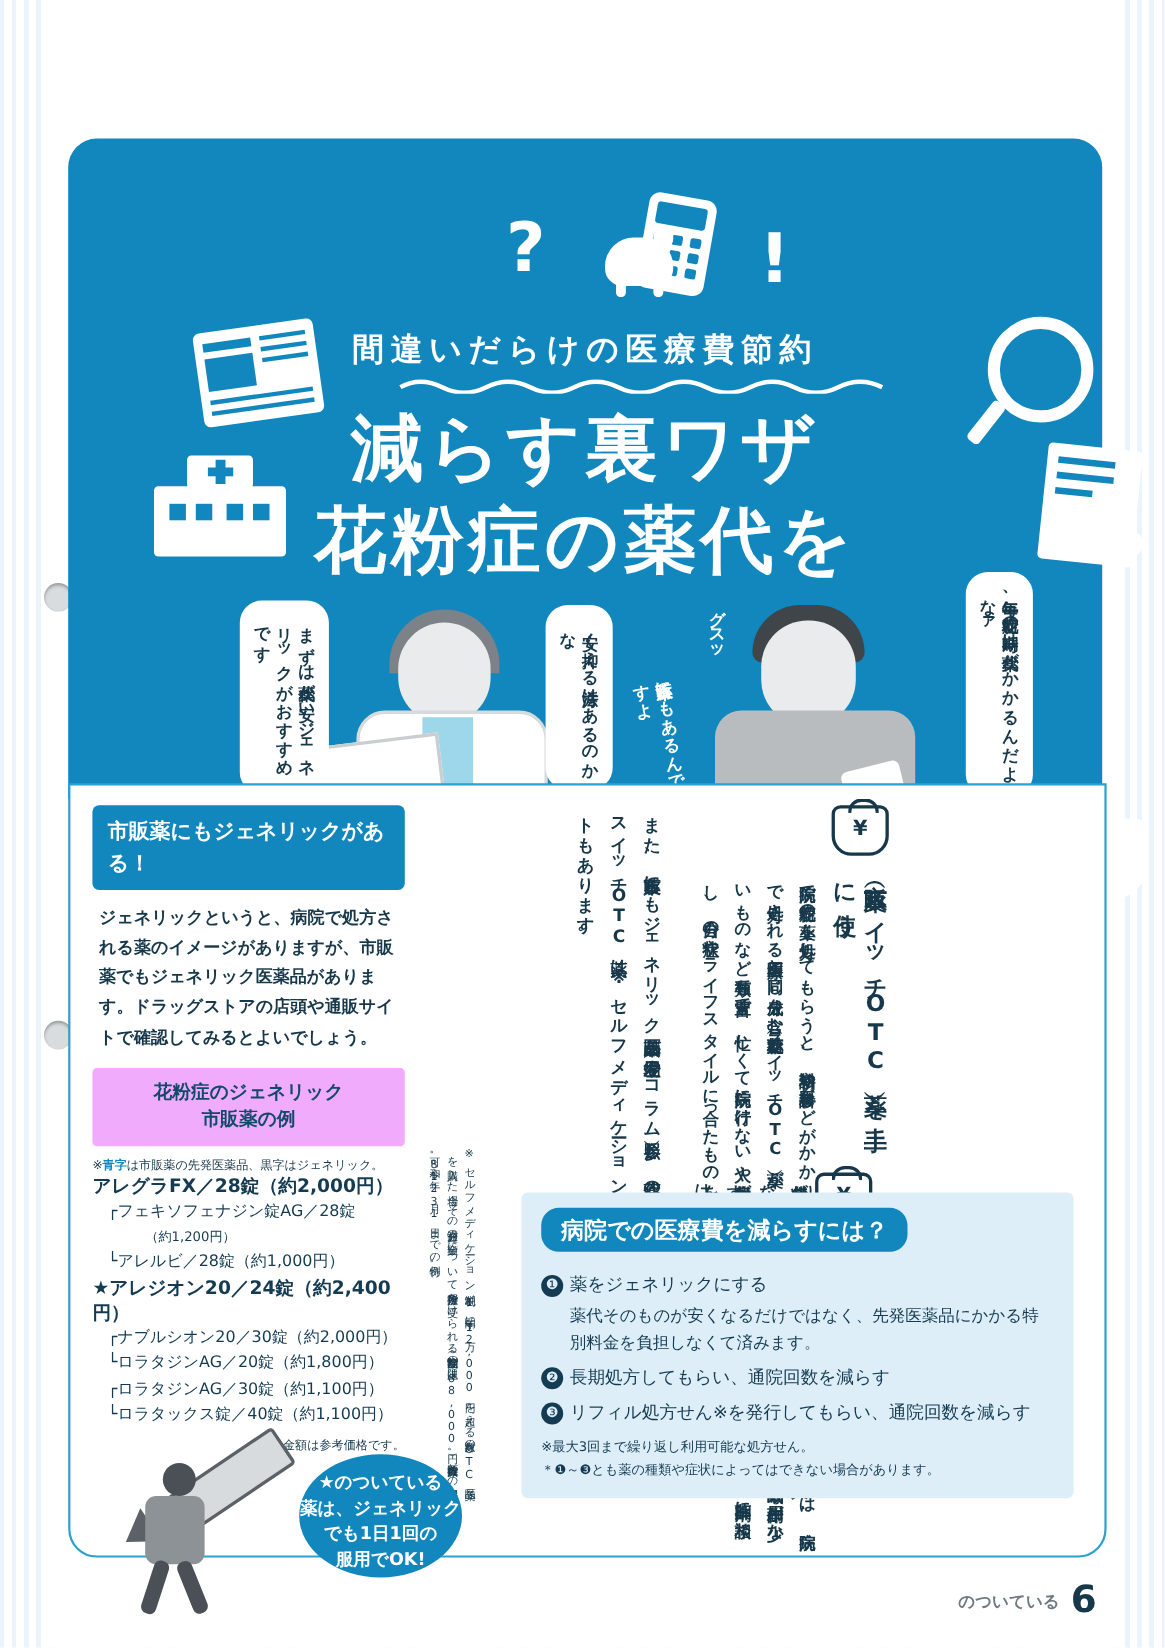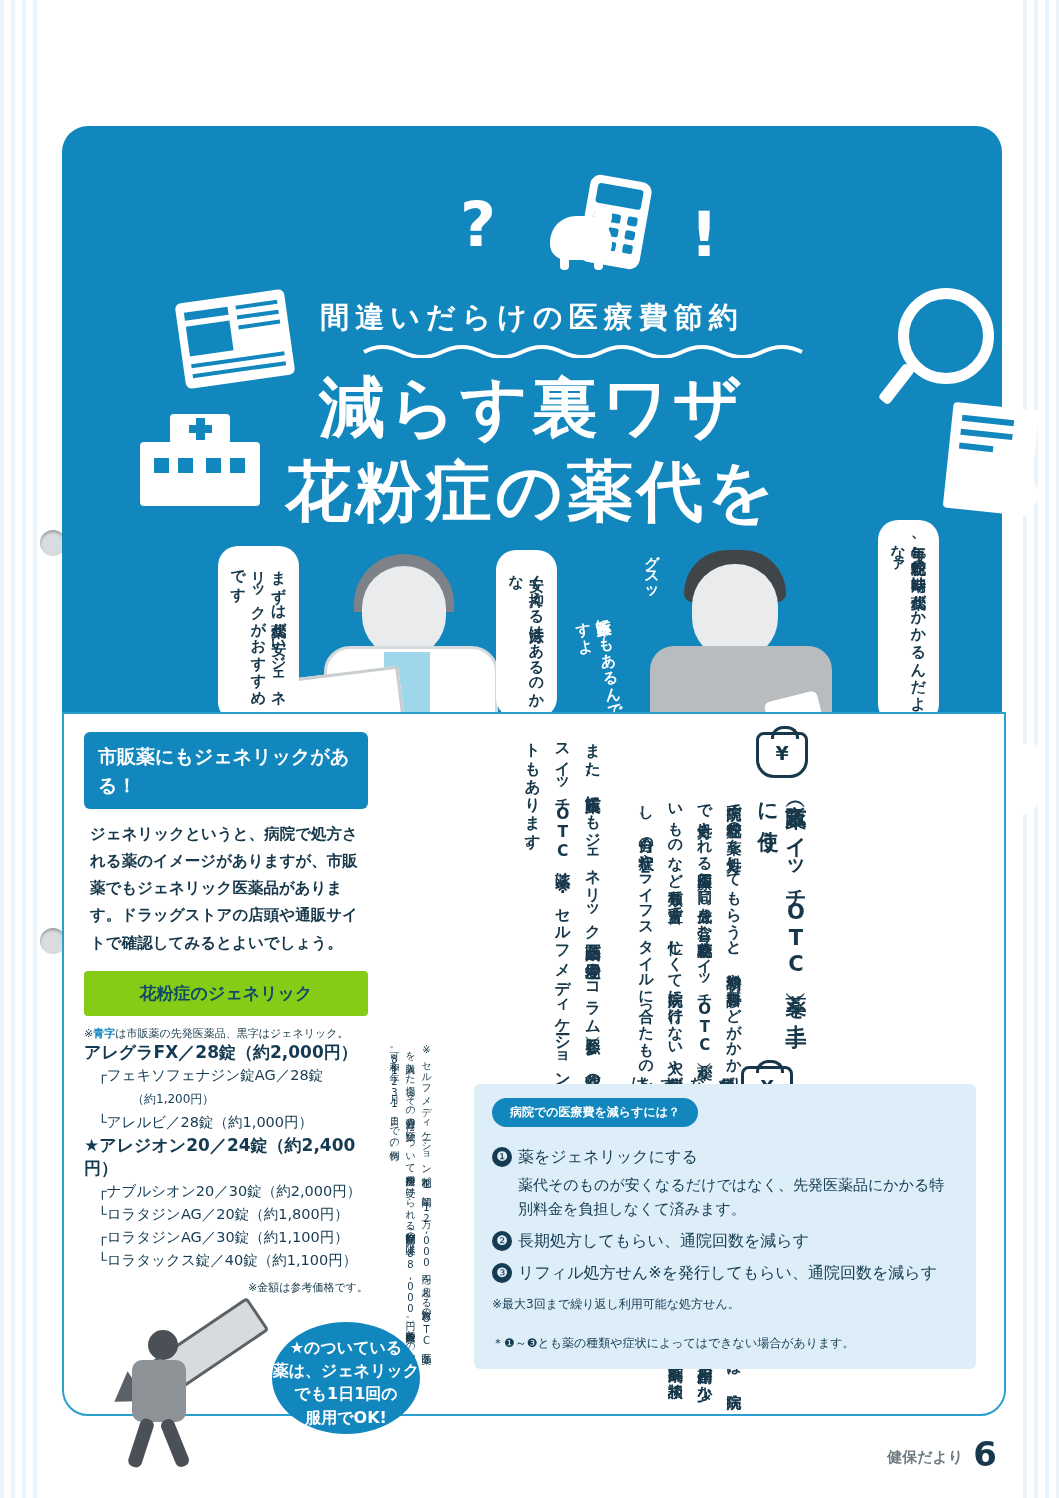--- a/index.html
+++ b/index.html
@@ -99,21 +99,21 @@
   .left-col{position:absolute;left:20px;top:18px;width:284px;}
   .lc-title{
     background:#1287bd;color:#fff;font-weight:bold;font-size:19px;
     line-height:1.5;padding:10px 14px;border-radius:6px;
   }
   .lc-body{
     color:#17384a;font-size:15.5px;line-height:1.75;padding:12px 6px 4px 6px;
     font-weight:bold;
   }
   .lc-sub{
-    margin-top:10px;background:#84cc16;color:#114a68;font-weight:bold;
+    margin-top:10px;background:#f0abfc;color:#114a68;font-weight:bold;
     text-align:center;font-size:17px;line-height:1.5;padding:10px 6px;border-radius:4px;
   }
   .lc-note{font-size:11px;color:#17384a;margin-top:10px;}
   .lc-note b{color:#1287bd;}
   .drug{}
   .drug-name{font-size:17px;font-weight:bold;color:#143b52;}
   .drug-name .star{color:#143b52;}
   .drug-gen{font-size:14.5px;color:#143b52;margin-left:14px;line-height:1.6;}
   .drug-gen .approx{font-size:12px;}
   .lc-foot{font-size:11px;color:#17384a;margin-top:8px;text-align:left;}
@@ -155,21 +155,21 @@
     writing-mode:vertical-rl;text-orientation:upright;
     font-size:15px;line-height:1.95;color:#17384a;font-weight:bold;
     height:560px;margin-top:6px;
   }
   
   .tipbox{
     position:absolute;left:410px;top:370px;width:466px;
     background:#ddeef8;border-radius:6px;padding:14px 18px 16px 18px;
   }
   .tipbox-title{
-    background:#1287bd;color:#fff;font-weight:bold;font-size:12px;
+    background:#1287bd;color:#fff;font-weight:bold;font-size:21px;
     border-radius:16px;padding:6px 18px;display:inline-block;margin-bottom:10px;
   }
   .tip-item{font-size:16px;font-weight:normal;color:#143b52;margin-top:8px;line-height:1.5;}
   .num{display:inline-block;width:20px;height:20px;border-radius:50%;background:#143b52;color:#ddeef8;
        font-size:13px;line-height:20px;text-align:center;margin-right:6px;vertical-align:1px;}
   .tip-desc{font-size:15px;color:#143b52;margin:4px 0 0 26px;line-height:1.6;}
   .tip-note{font-size:12px;color:#143b52;margin-top:10px;line-height:1.6;}
   .pencil{position:absolute;left:132px;top:1332px;width:132px;height:34px;background:#d8dbdd;
           border:3px solid #5b6166;transform:rotate(-34deg);border-radius:4px;}
   .pencil-tip{position:absolute;left:112px;top:1376px;width:0;height:0;
@@ -292,20 +292,21 @@
   <div class="bubble bub4">毎年、花粉症の時期は薬代がかかるんだよなァ</div>
 </div>
 
 <div class="content">
 
   <div class="left-col">
     <div class="lc-title">市販薬にもジェネリックがある！</div>
     <div class="lc-body">ジェネリックというと、病院で処方される薬のイメージがありますが、市販薬でもジェネリック医薬品があります。ドラッグストアの店頭や通販サイトで確認してみるとよいでしょう。</div>
     <div class="lc-sub">
       <div>花粉症のジェネリック</div>
+      <div>市販薬の例</div>
     </div>
     <div class="lc-note">
       <span>※</span><b>青字</b><span>は市販薬の先発医薬品、黒字はジェネリック。</span>
     </div>
 
     <div class="drug">
       <div class="drug-name">アレグラFX／28錠（約2,000円）</div>
       <div class="drug-gen">
         ┌<span>フェキソフェナジン錠AG／28錠</span><br>
         <span style="margin-left:34px" class="approx">（約1,200円）</span><br>
@@ -360,34 +361,34 @@
       <span class="num">❶</span><span>薬をジェネリックにする</span>
     </div>
     <div class="tip-desc">薬代そのものが安くなるだけではなく、先発医薬品にかかる特別料金を負担しなくて済みます。</div>
     <div class="tip-item">
       <span class="num">❷</span><span>長期処方してもらい、通院回数を減らす</span>
     </div>
     <div class="tip-item">
       <span class="num">❸</span><span>リフィル処方せん※を発行してもらい、通院回数を減らす</span>
     </div>
     <div class="tip-note">※最大3回まで繰り返し利用可能な処方せん。</div>
-    <div class="tip-note" style="margin-top:20px">＊❶～❸とも薬の種類や症状によってはできない場合があります。</div>
+    <div class="tip-note" style="margin-top:2px">＊❶～❸とも薬の種類や症状によってはできない場合があります。</div>
   </div>
 
 </div>
 
 <div class="pencil"></div>
 <div class="pencil-tip"></div>
 <div class="runner-head"></div>
 <div class="runner-body"></div>
 <div class="runner-leg" style="left:134px;top:1418px;transform:rotate(18deg);"></div>
 <div class="runner-leg" style="left:168px;top:1418px;transform:rotate(-22deg);"></div>
 
 <div class="ok-bubble">
   <div>★のついている</div>
   <div>薬は、ジェネリック</div>
   <div>でも1日1回の</div>
   <div>服用でOK!</div>
 </div>
 
 <div class="footer">
-  <span class="kenpo">健保だより</span><span class="pg">6</span>
+  <span class="kenpo">のついている</span><span class="pg">6</span>
 </div>
 
 </body></html>

